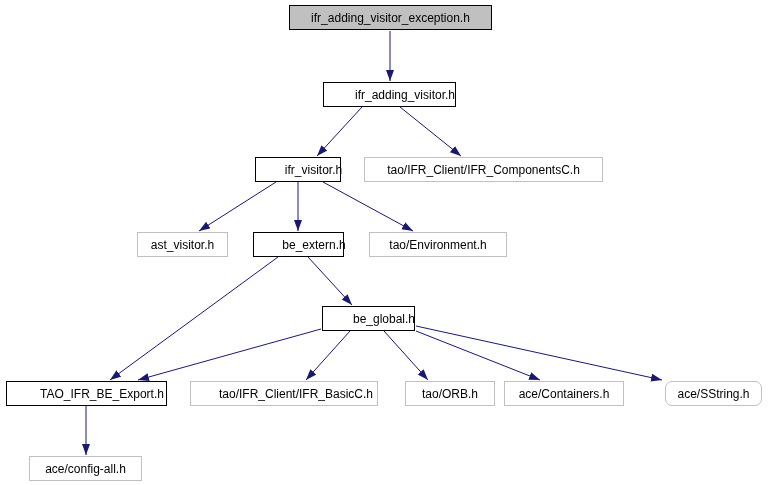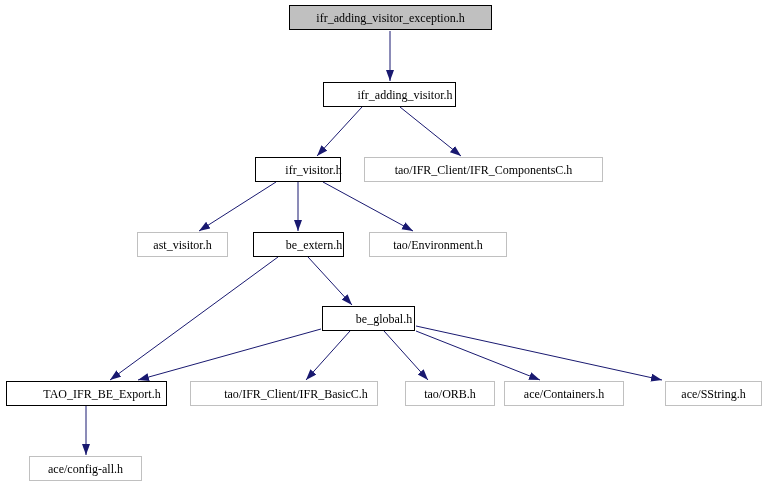--- a/index.html
+++ b/index.html
@@ -6,21 +6,21 @@
     margin: 0;
     padding: 0;
     overflow: hidden;
     background: var(--bg, #ffffff);
   }
   .graph {
     position: relative;
     width: 771px;
     height: 485px;
     background: var(--bg, #ffffff);
-    font-family: Liberation Serif, serif;
+    font-family: Liberation Sans, sans-serif;
   }
   .graph svg.edges {
     position: absolute;
     left: 0;
     top: 0;
     width: 771px;
     height: 485px;
   }
   .graph svg.edges line {
     stroke: var(--edge, #191970);
@@ -88,16 +88,16 @@
       <div class="node node-internal" style="left: 255px; top: 157px; width: 86px; height: 25px;">ifr_visitor.h</div>
       <div class="node node-external" style="left: 364px; top: 157px; width: 239px; height: 25px;">tao/IFR_Client/IFR_ComponentsC.h</div>
       <div class="node node-external" style="left: 137px; top: 232px; width: 91px; height: 25px;">ast_visitor.h</div>
       <div class="node node-internal" style="left: 253px; top: 232px; width: 91px; height: 25px;">be_extern.h</div>
       <div class="node node-external" style="left: 369px; top: 232px; width: 138px; height: 25px; text-align: right;">tao/Environment.h</div>
       <div class="node node-internal" style="left: 322px; top: 306px; width: 93px; height: 25px;">be_global.h</div>
       <div class="node node-internal" style="left: 6px; top: 381px; width: 161px; height: 25px;">TAO_IFR_BE_Export.h</div>
       <div class="node node-external" style="left: 190px; top: 381px; width: 188px; height: 25px; padding-left: 24px;">tao/IFR_Client/IFR_BasicC.h</div>
       <div class="node node-external" style="left: 405px; top: 381px; width: 90px; height: 25px;">tao/ORB.h</div>
       <div class="node node-external" style="left: 504px; top: 381px; width: 120px; height: 25px;">ace/Containers.h</div>
-      <div class="node node-external" style="left: 665px; top: 381px; width: 97px; height: 25px;">ace/SString.h</div>
+      <div class="node node-external" style="left: 665px; top: 381px; width: 97px; height: 25px; border-radius: 7px;">ace/SString.h</div>
       <div class="node node-external" style="left: 29px; top: 456px; width: 113px; height: 25px;">ace/config-all.h</div>
     </div>
 </div>
 
 </body></html>

